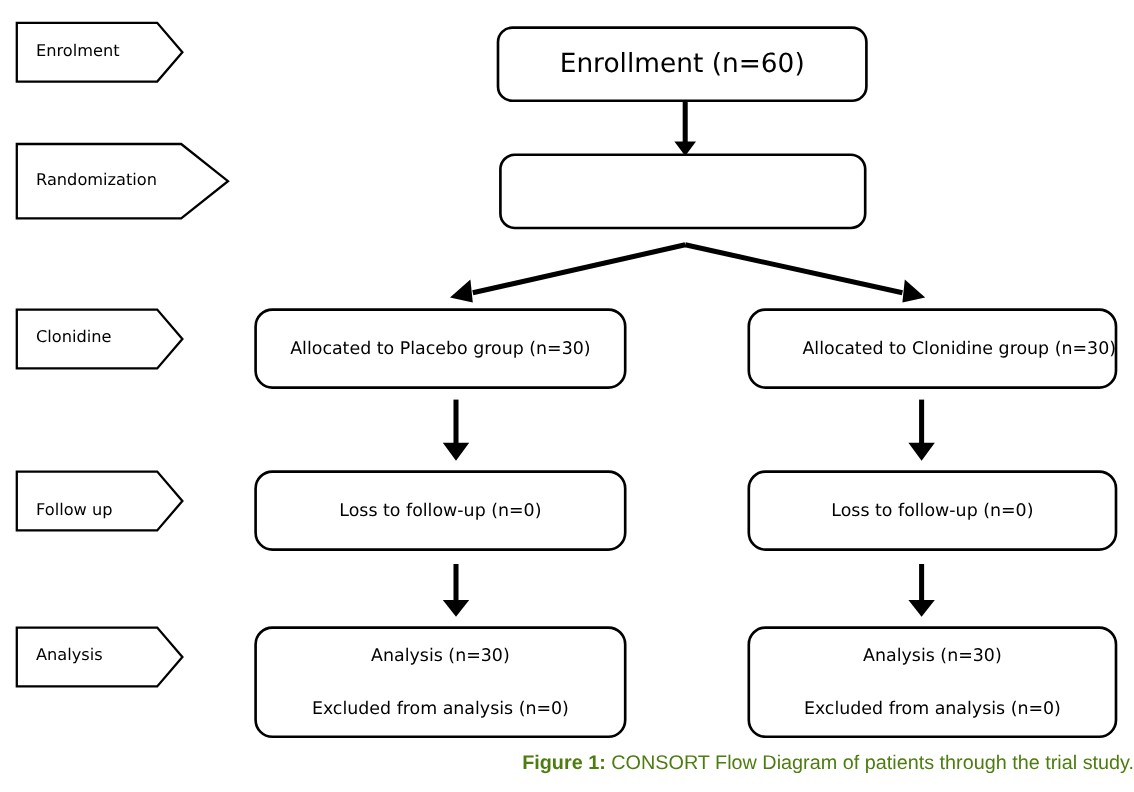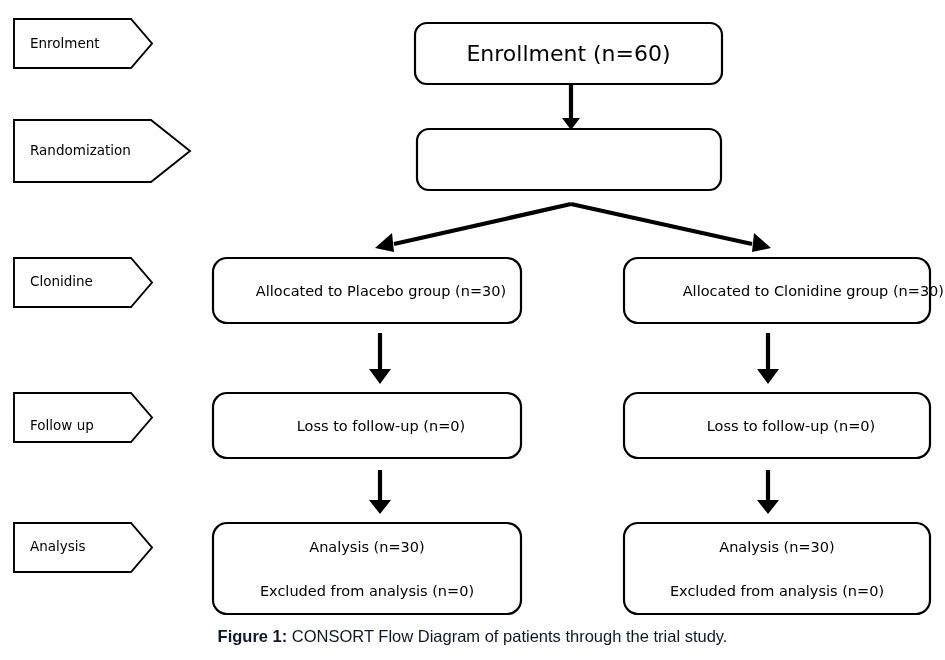--- a/index.html
+++ b/index.html
@@ -65,34 +65,33 @@
   }
   .stage-label-text {
     font-size: 13.5px;
     text-align: left;
   }
   .box-text-lg {
     font-size: 22px;
   }
   .box-text-md {
     font-size: 14.5px;
-    margin-left: 14px;
   }
   .box-text-sm {
     font-size: 14.5px;
   }
   .caption {
     position: absolute;
     left: 0;
     top: 627px;
     width: 945px;
-    text-align: center;
+    text-align: right;
     font-family: "Liberation Sans", sans-serif;
     font-size: 16.5px;
-    color: #0f172a;
+    color: #4d7c0f;
     white-space: nowrap;
   }
   .caption b {
     font-weight: bold;
   }
 </style>
 </head>
 <body>
 
 <div id="diagram-root">

